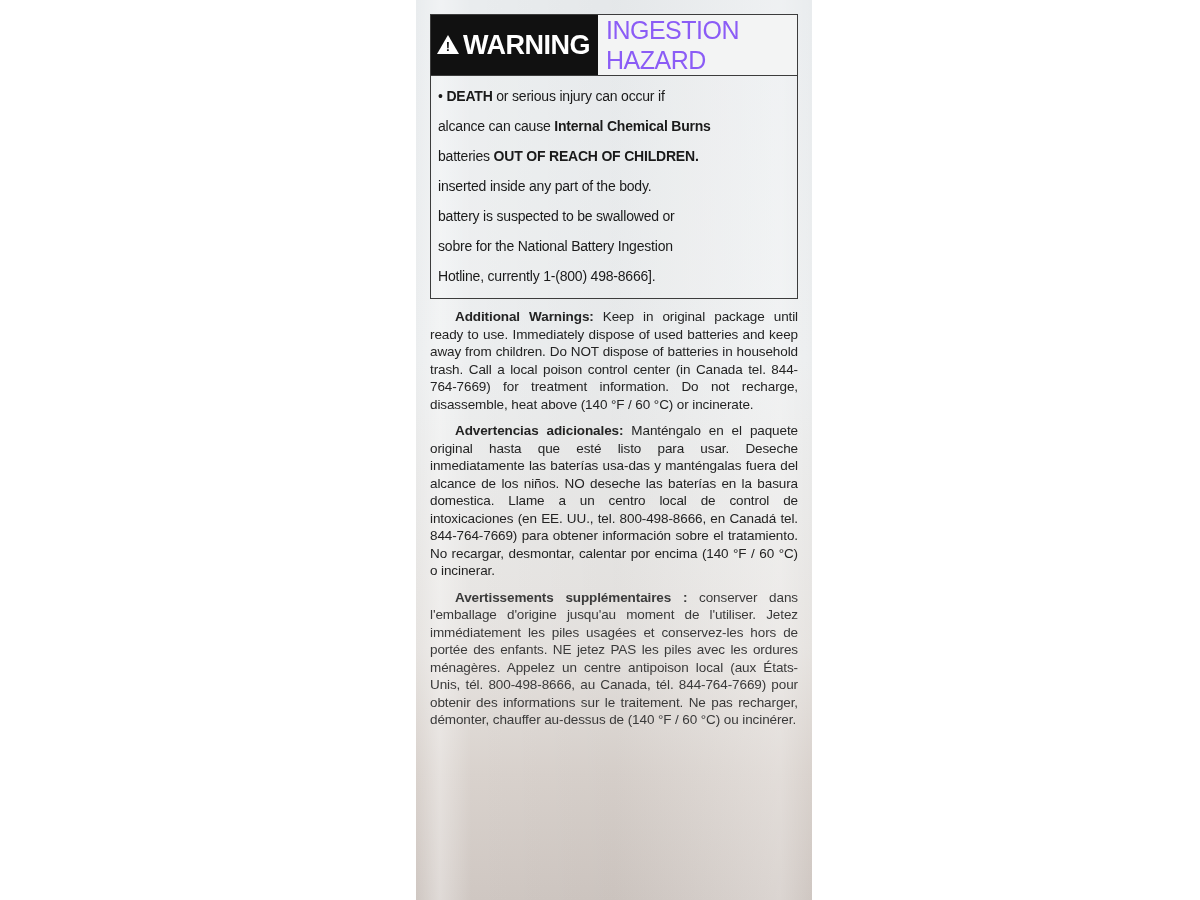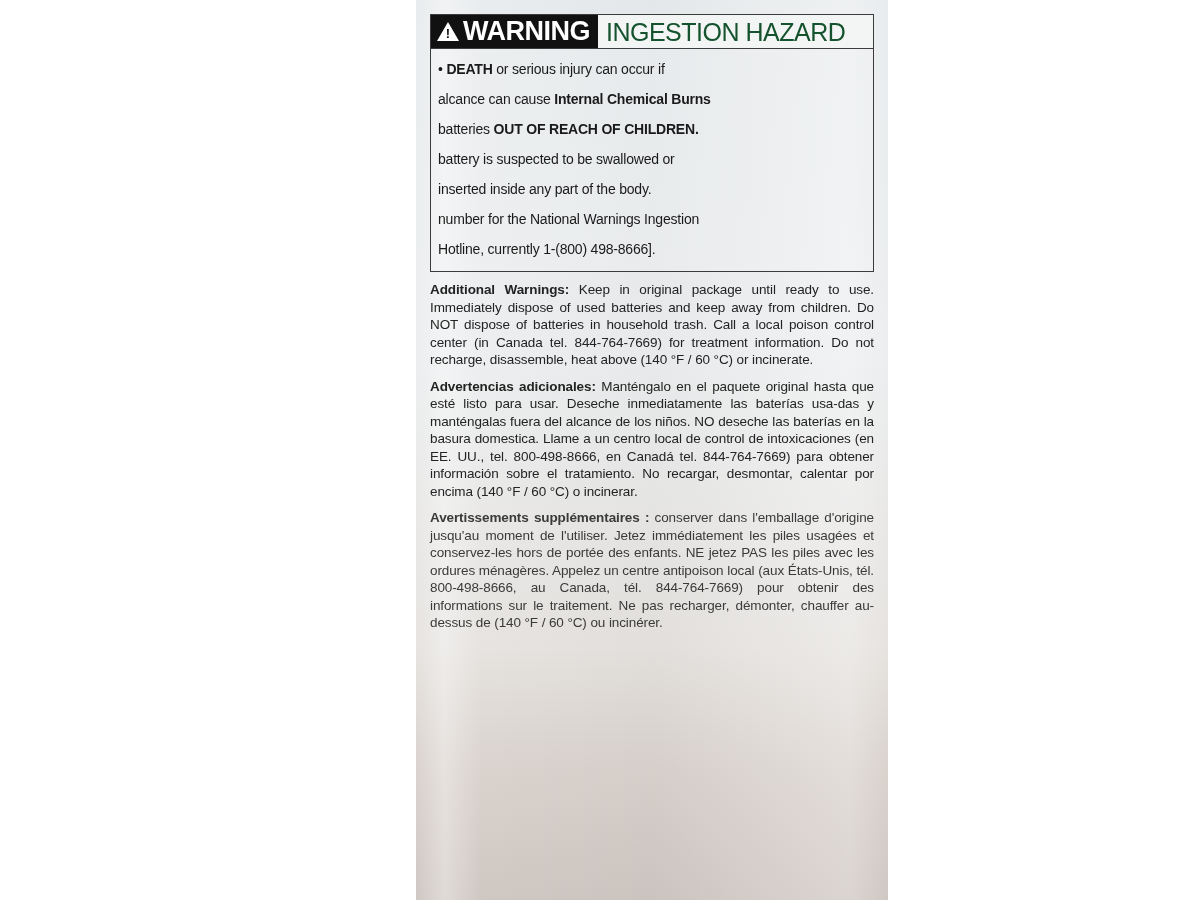--- a/index.html
+++ b/index.html
@@ -17,21 +17,21 @@
     position: relative;
     width: 1200px;
     height: 900px;
     background: #ffffff;
   }
   
   #label-panel {
     position: absolute;
     left: 416px;
     top: 0px;
-    width: 472px;
+    width: 396px;
     height: 900px;
     background: linear-gradient(180deg,
         #e9ecee 0%,
         #eceeef 40%,
         #e6e3e0 72%,
         #d9d2cd 86%,
         #cfc7c2 100%);
     box-sizing: border-box;
     padding: 0;
     overflow: hidden;
@@ -100,21 +100,21 @@
   #warning-word {
     font-family: "Liberation Sans", sans-serif;
     font-weight: bold;
     font-size: 27px;
     letter-spacing: -0.5px;
     line-height: 28px;
   }
   #hazard-word {
     font-family: "Liberation Sans", sans-serif;
     font-size: 25px;
-    color: #14532d;
+    color: #8b5cf6;
     line-height: 30px;
     padding: 0 6px 0 8px;
     letter-spacing: -0.5px;
     align-self: center;
   }
   #warning-body {
     padding: 5px 7px 7px 7px;
     font-family: "Liberation Sans", sans-serif;
     font-size: 14px;
     line-height: 30px;
@@ -130,20 +130,21 @@
     margin-top: 9px;
     font-family: "Liberation Sans", sans-serif;
     font-size: 13.5px;
     line-height: 17.5px;
     color: #232323;
     text-align: justify;
     letter-spacing: -0.1px;
   }
   .block .lead {
     font-weight: bold;
+    margin-left: 25px;
   }
   #block-fr { color: #3a3a3a; }
   
   .ghost {
     position: absolute;
     z-index: 1;
     color: rgba(120,150,170,0.30);
     font-family: "Liberation Sans", sans-serif;
     font-weight: bold;
     font-size: 30px;
@@ -171,23 +172,23 @@
           <div id="warning-banner">
             <span id="warning-triangle"></span>
             <span id="warning-word">WARNING</span>
           </div>
           <div id="hazard-word">INGESTION HAZARD</div>
         </div>
         <div id="warning-body">
             <span class="wline"><span>• </span><b>DEATH</b><span> or serious injury can occur if</span></span>
             <span class="wline"><span>alcance can cause </span><b>Internal Chemical Burns</b></span>
             <span class="wline"><span>batteries </span><b>OUT OF REACH OF CHILDREN.</b></span>
+            <span class="wline"><span>inserted  inside  any  part  of  the  body.</span></span>
             <span class="wline"><span>battery is suspected to be swallowed or</span></span>
-            <span class="wline"><span>inserted  inside  any  part  of  the  body.</span></span>
-            <span class="wline"><span>number for the National Warnings Ingestion</span></span>
+            <span class="wline"><span>sobre for the National Battery Ingestion</span></span>
             <span class="wline"><span>Hotline, currently 1-(800) 498-8666].</span></span>
           </div>
       </div>
 
       <div class="block" id="block-en">
         <span class="lead">Additional Warnings:</span><span> Keep in original package until ready to use. Immediately dispose of used batteries and keep away from children. Do NOT dispose of batteries in household trash. Call a local poison control center (in Canada tel. 844-764-7669) for treatment information. Do not recharge, disassemble, heat above (140 °F / 60 °C) or incinerate.</span>
       </div>
 
       <div class="block" id="block-es">
         <span class="lead">Advertencias adicionales:</span><span> Manténgalo en el paquete original hasta que esté listo para usar. Deseche inmediatamente las baterías usa-das y manténgalas fuera del alcance de los niños. NO deseche las baterías en la basura domestica. Llame a un centro local de control de intoxicaciones (en EE. UU., tel. 800-498-8666, en Canadá tel. 844-764-7669) para obtener información sobre el tratamiento. No recargar, desmontar, calentar por encima (140 °F / 60 °C) o incinerar.</span>

